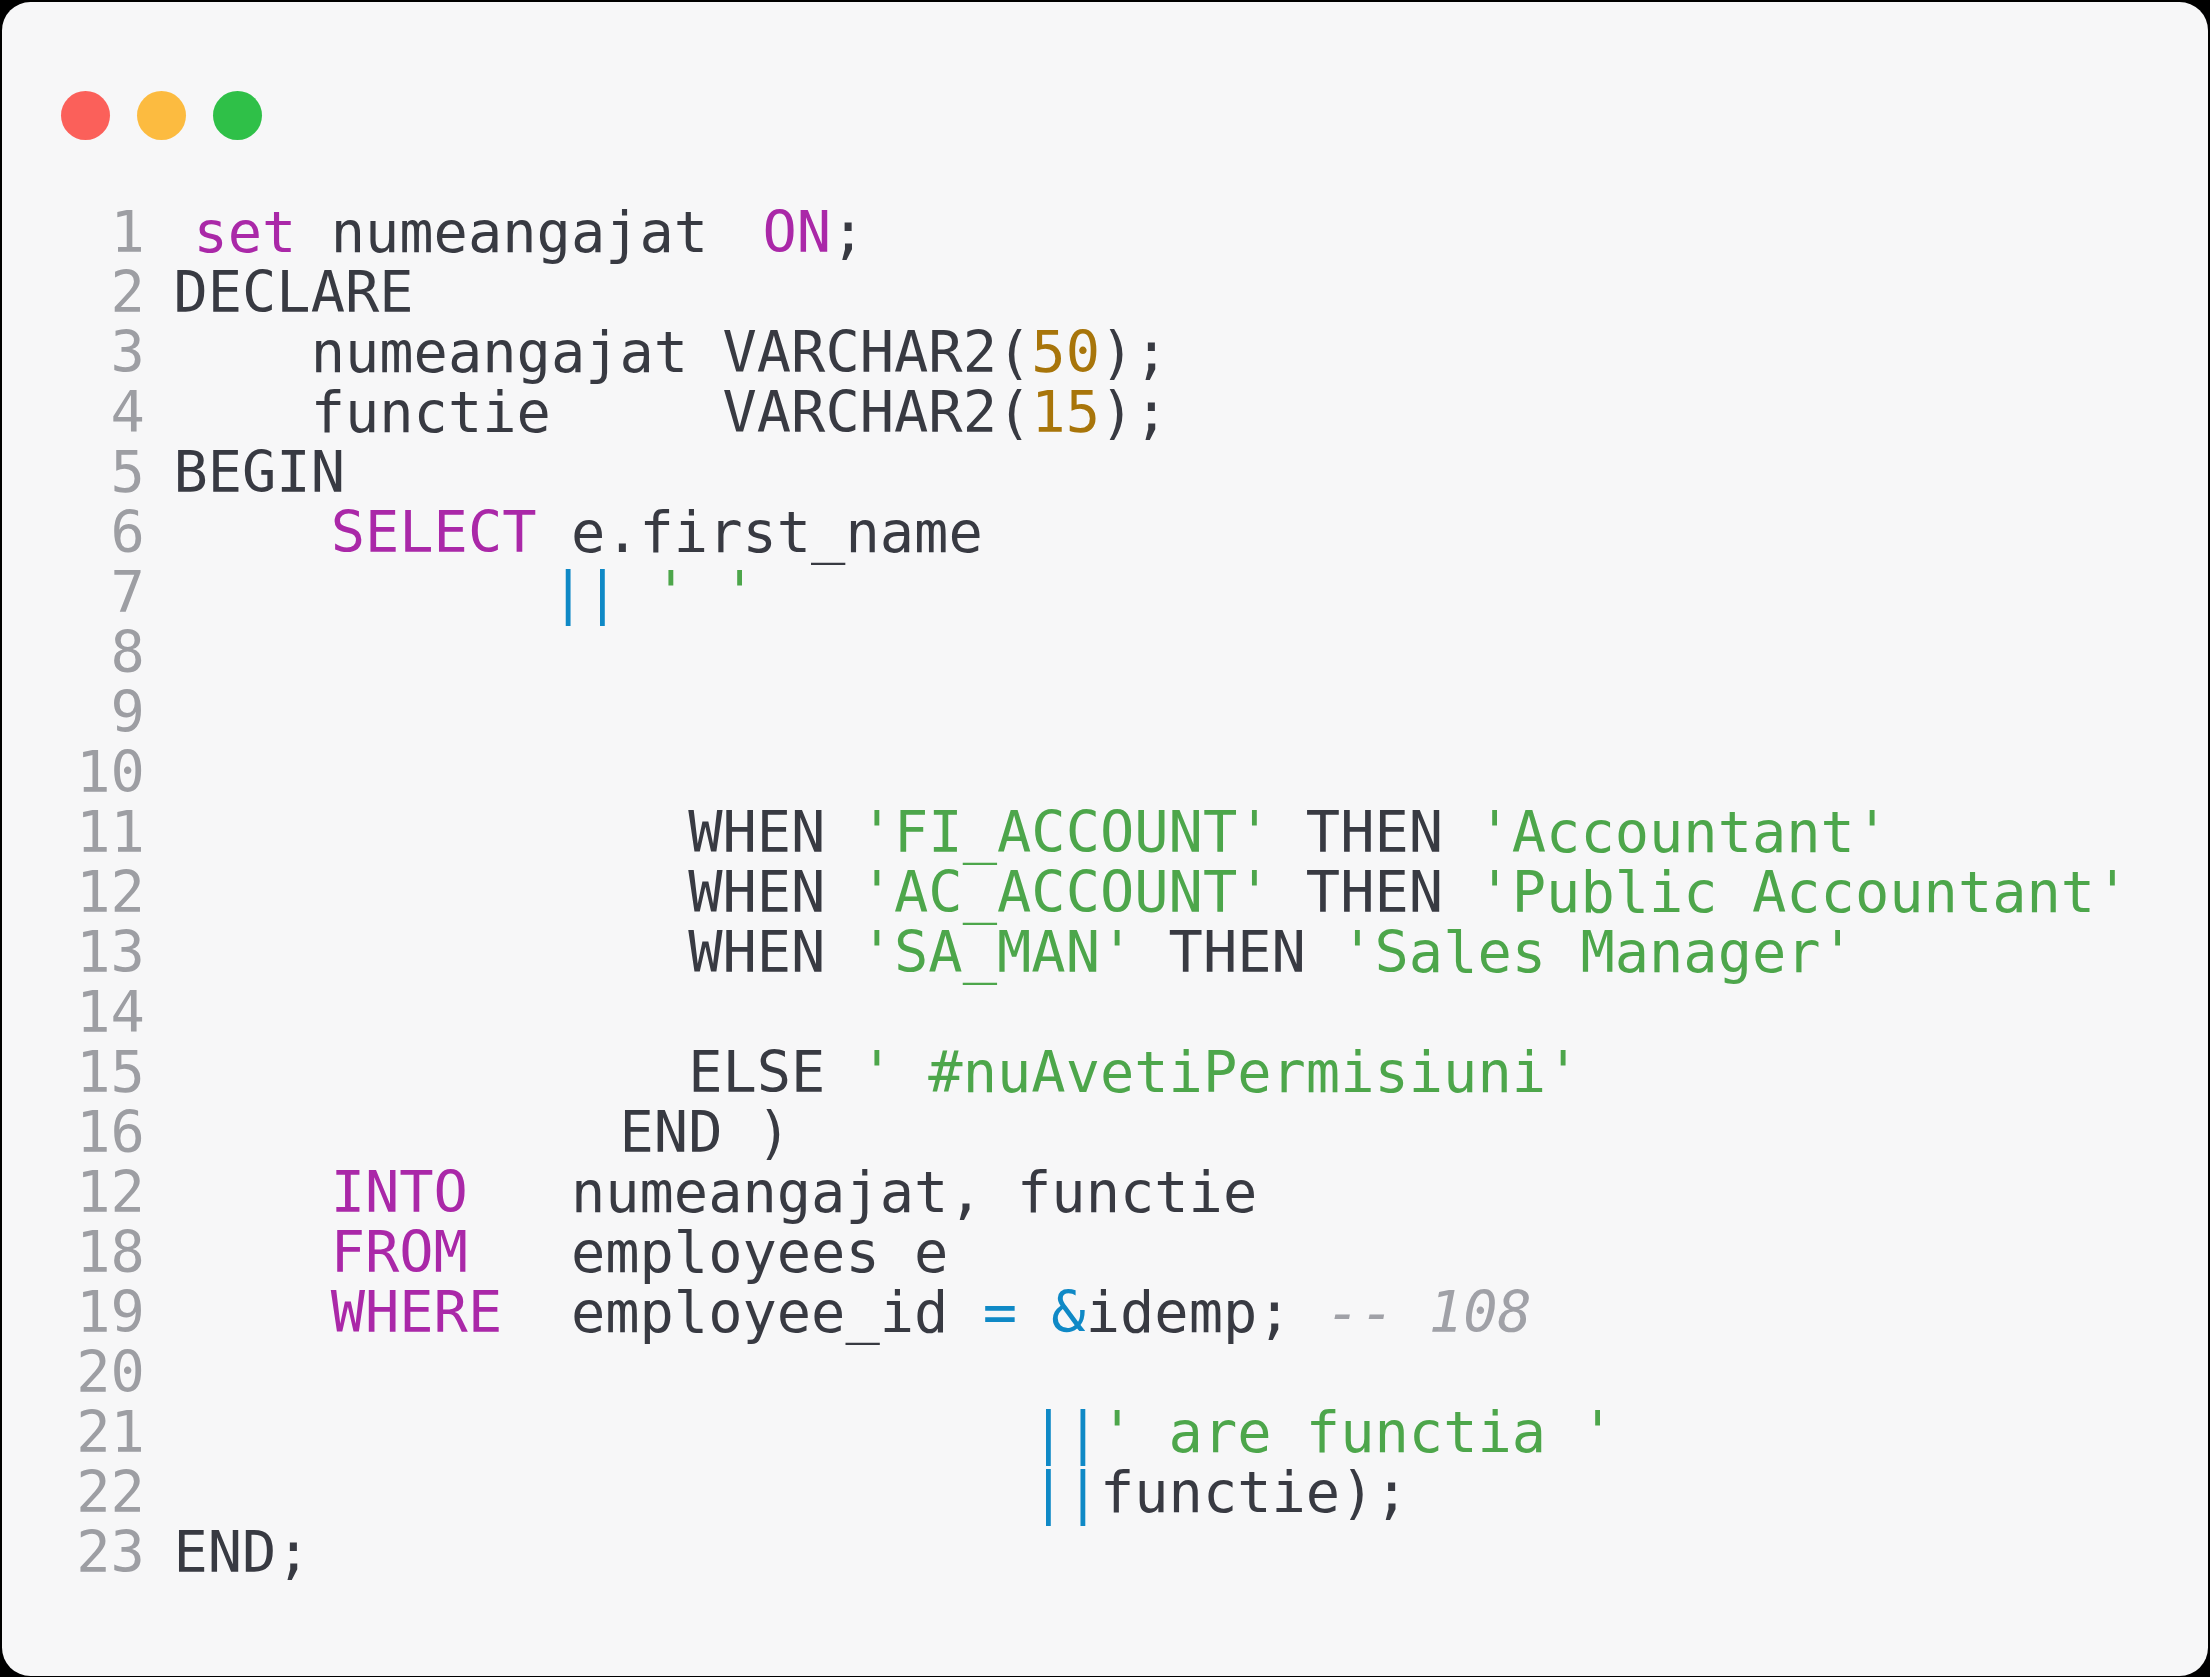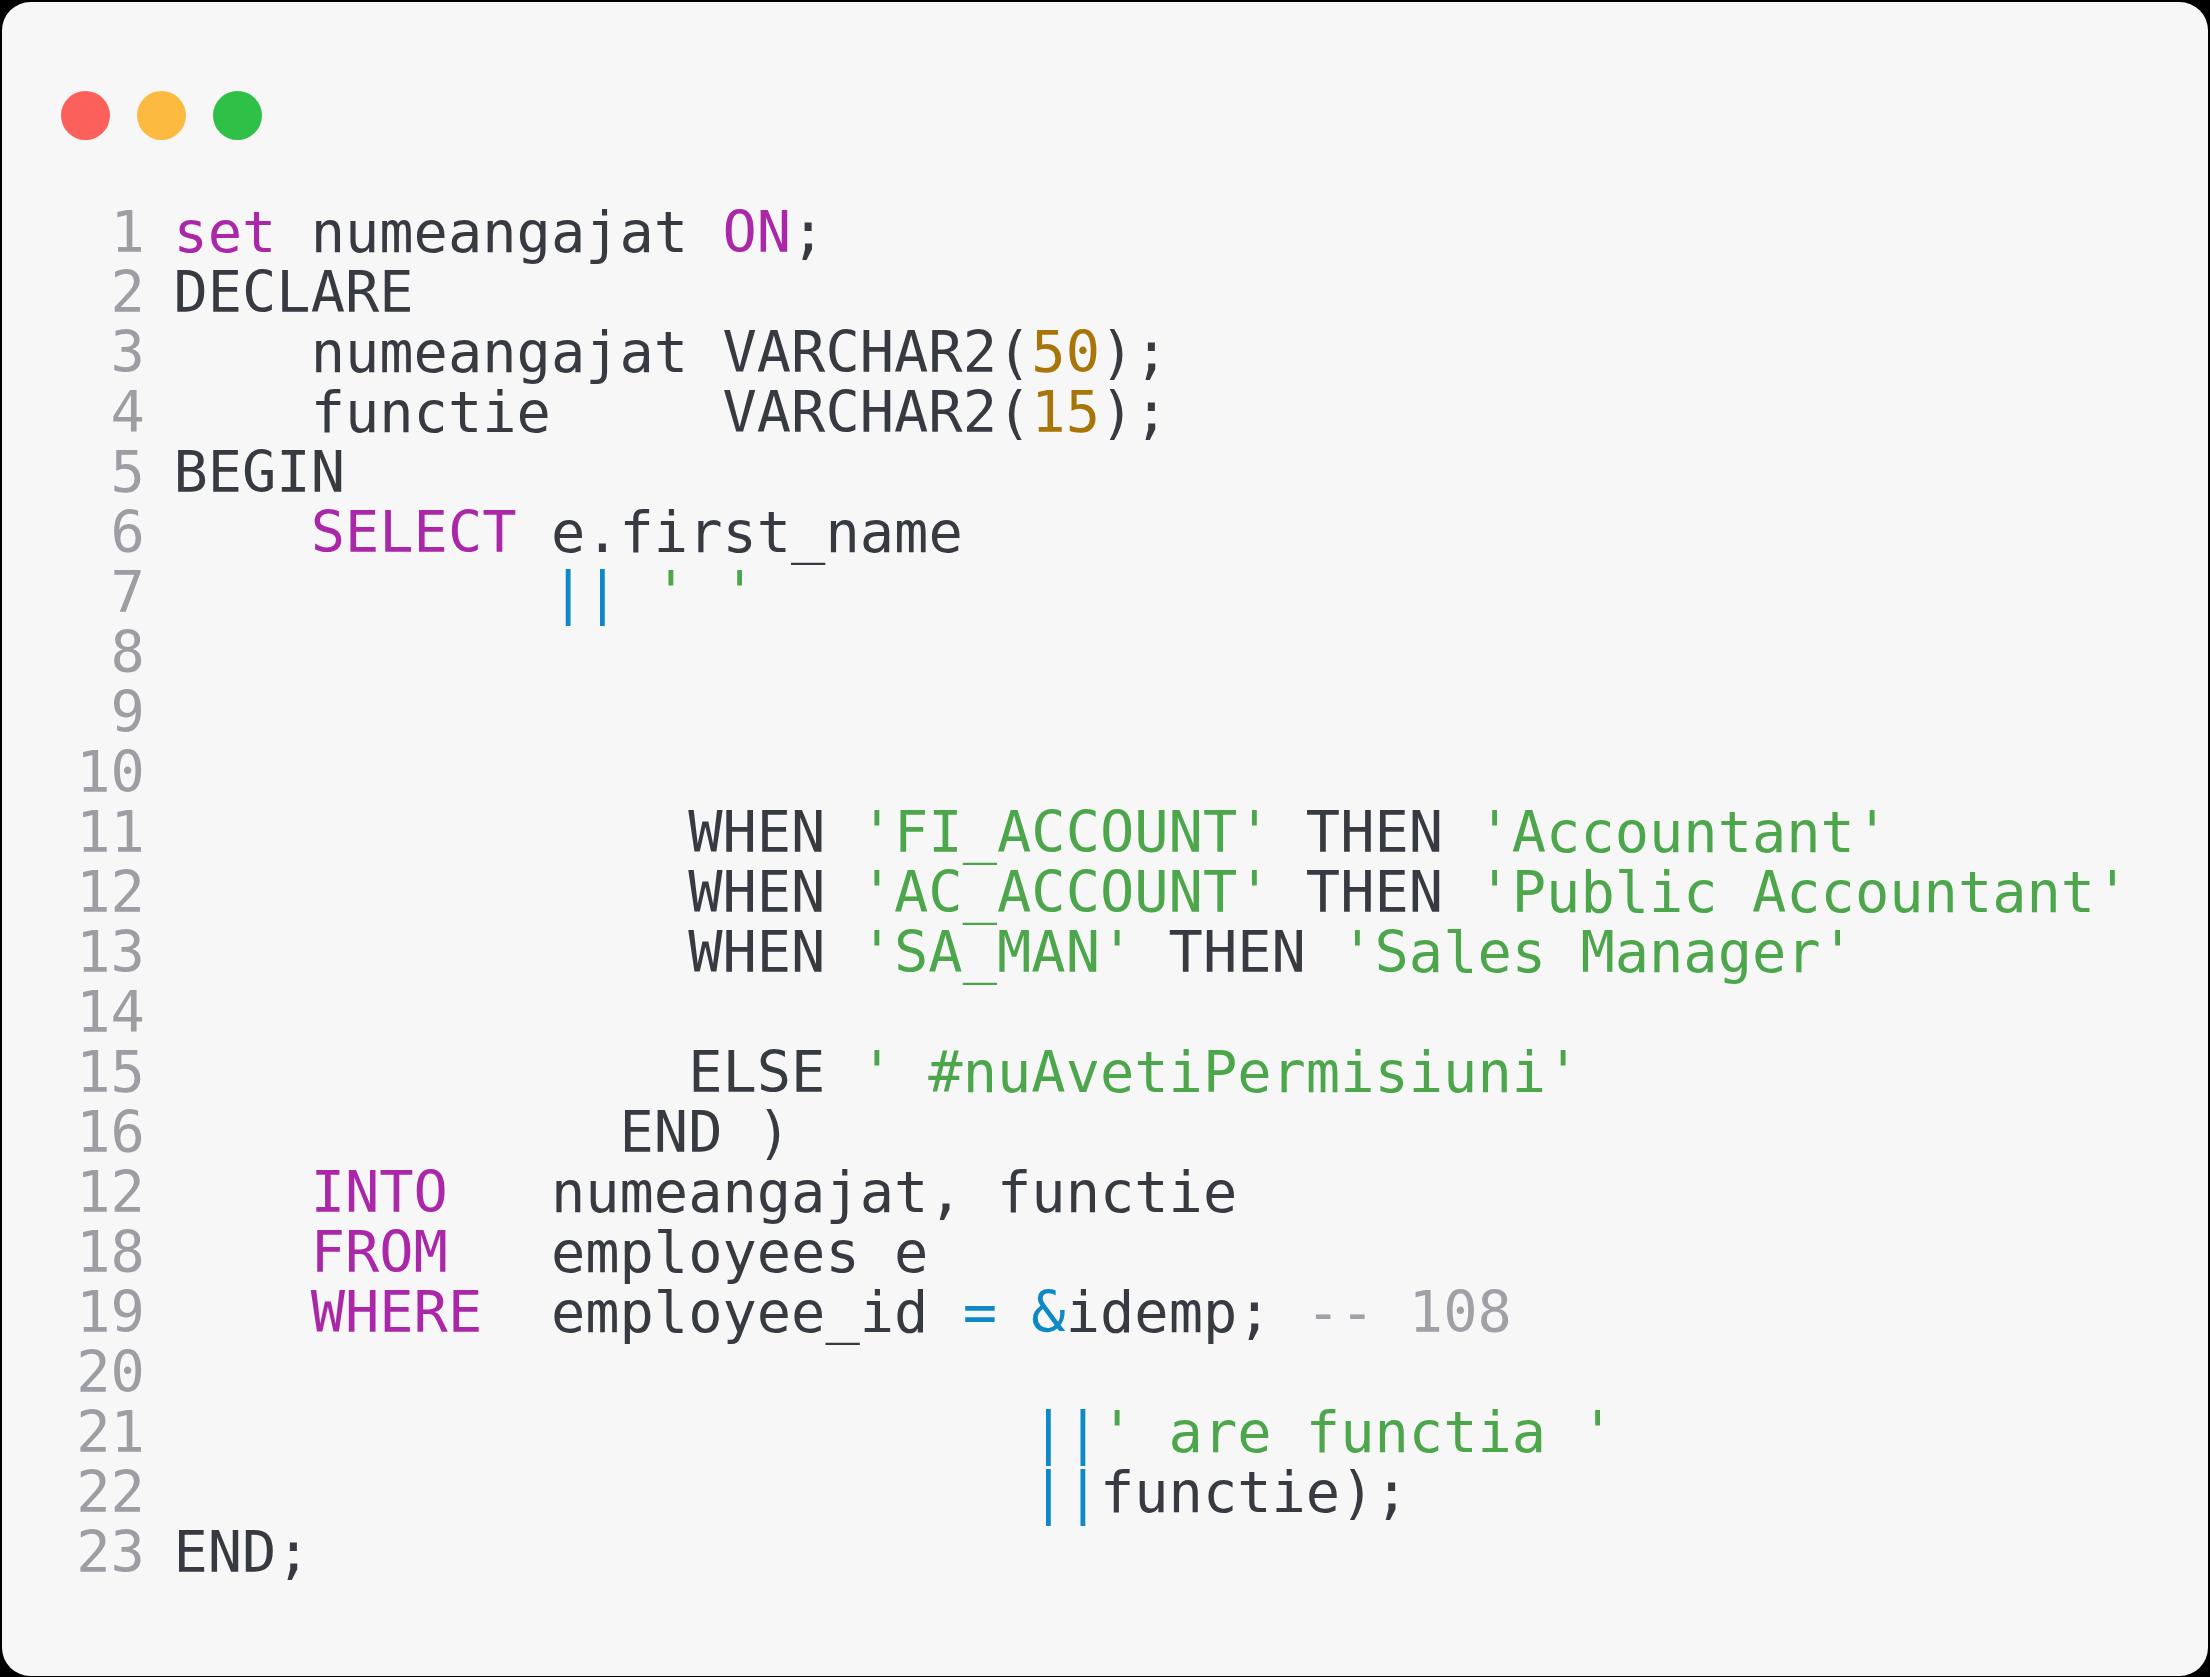--- a/index.html
+++ b/index.html
@@ -50,25 +50,25 @@
     flex: none;
     width: 143px;
     text-align: right;
     color: var(--line-number, #9d9ea3);
   }
   .code {
     margin-left: 28.5px;
     white-space: pre;
   }
   .tok-d { color: var(--default-text, #383a42); }
-  .tok-k { color: var(--keyword, #aa28a8); }
+  .tok-k { color: var(--keyword, #aa28a8); margin-left: 20px; }
   .tok-s { color: var(--string, #4da64b); }
   .tok-n { color: var(--number, #a8750a); }
   .tok-o { color: var(--operator, #0f89c6); }
-  .tok-c { color: var(--comment, #a0a1a7); }
+  .tok-c { color: var(--comment, #a0a1a7); font-style: italic; }
 </style>
 </head>
 <body>
 
 <div class="window">
   <div class="controls">
       <div class="dot" style="background: rgb(251, 96, 90);"><span></span></div>
       <div class="dot" style="background: rgb(252, 187, 64);"><span></span></div>
       <div class="dot" style="background: rgb(47, 192, 72);"><span></span></div>
     </div>

